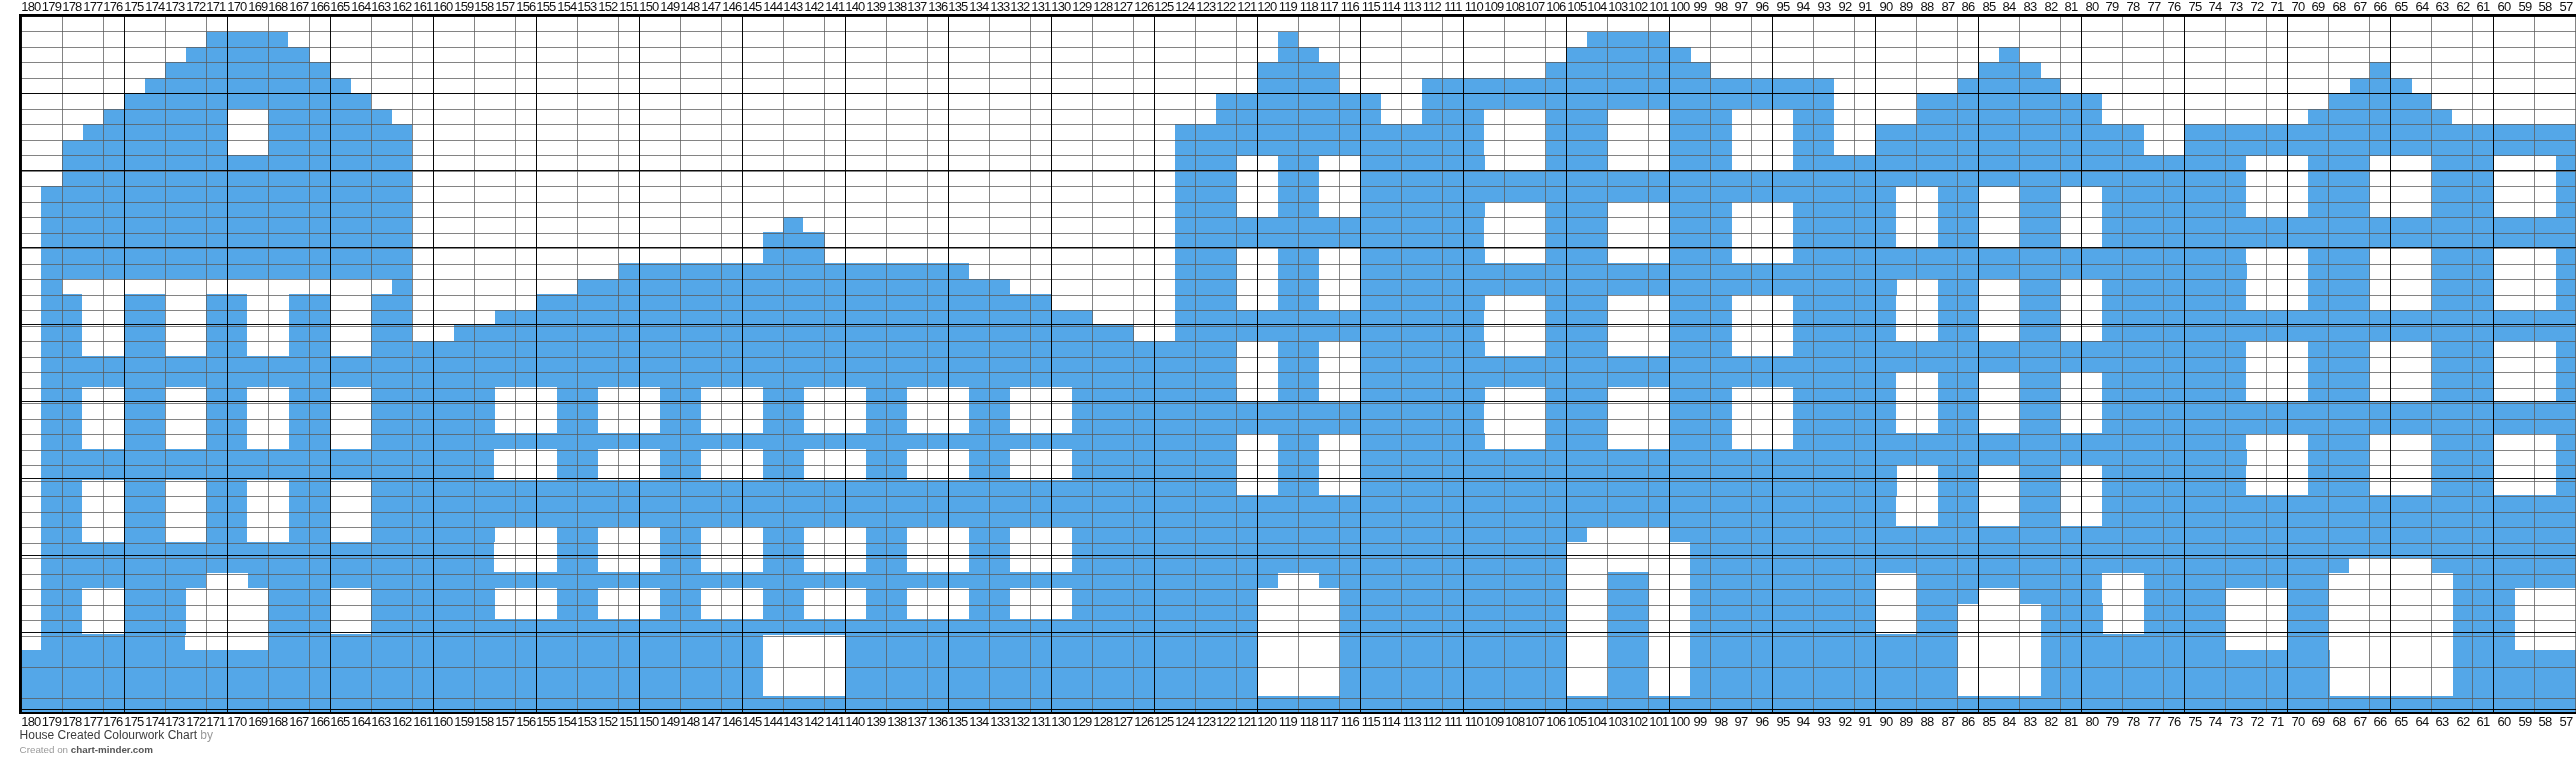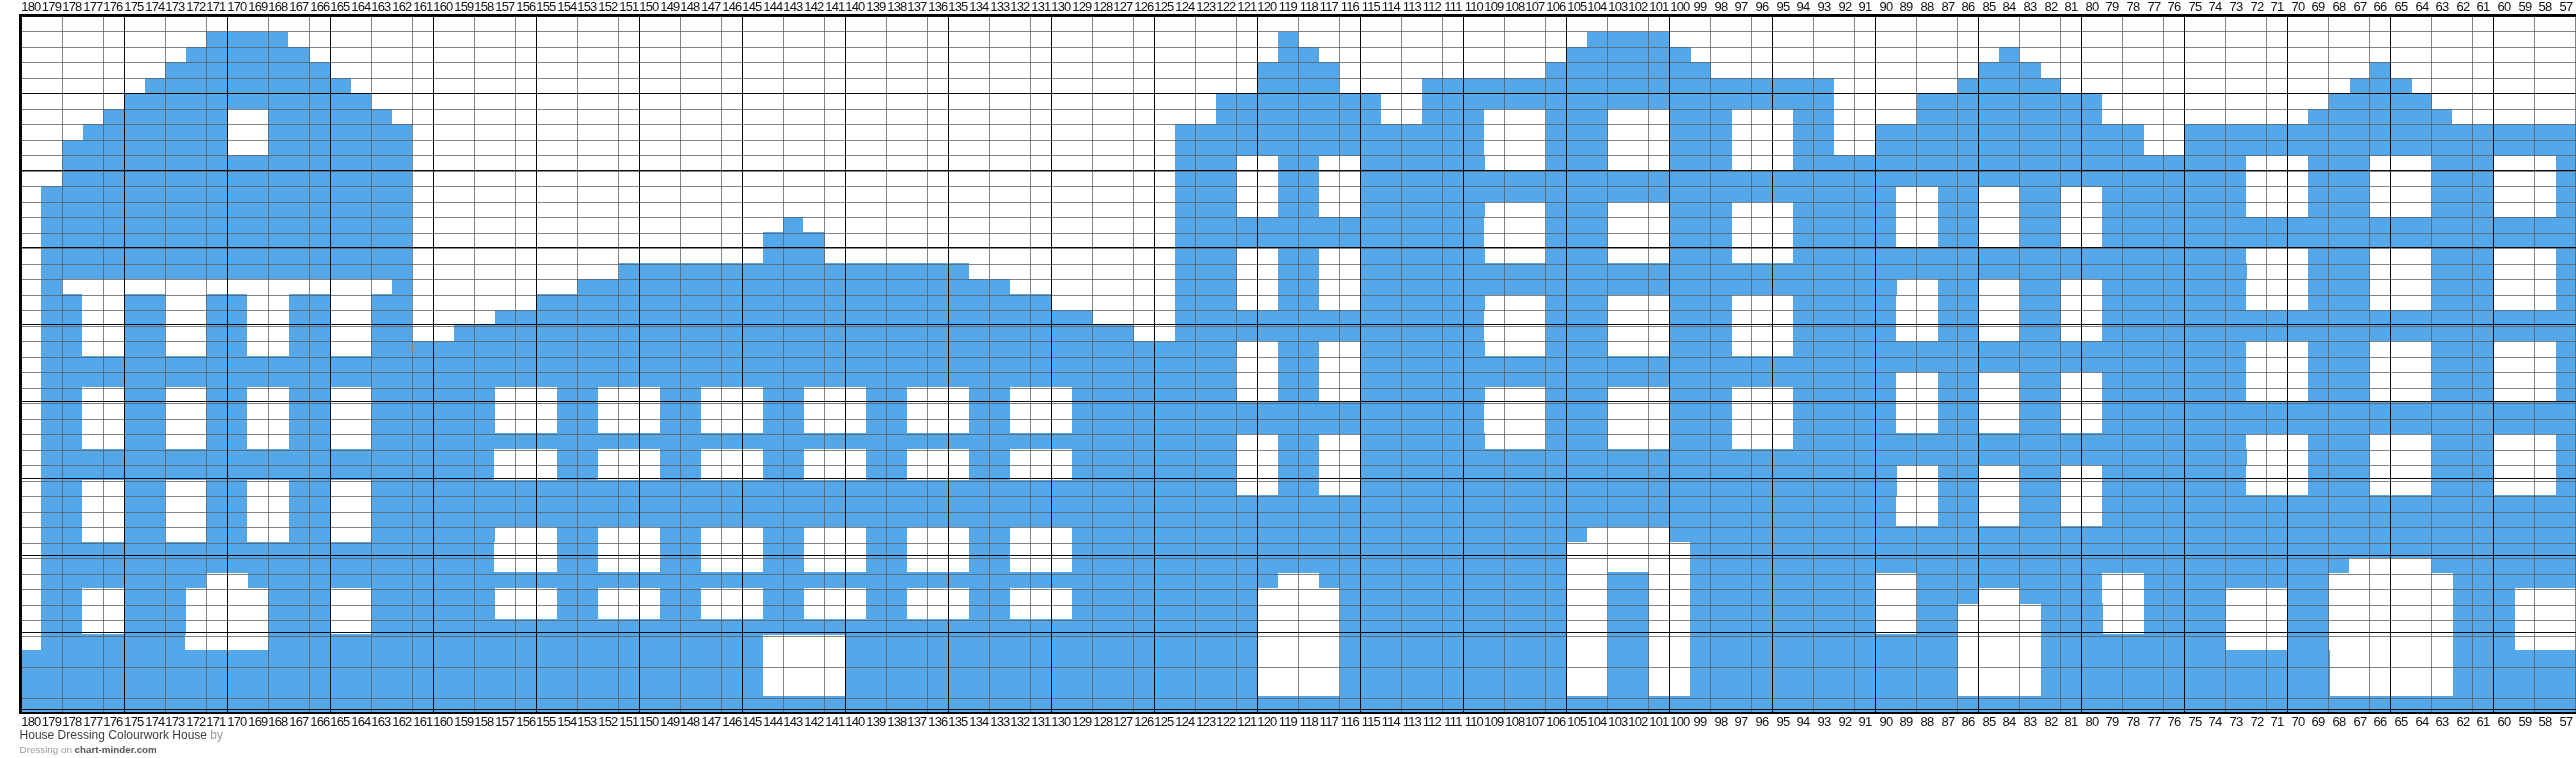--- a/index.html
+++ b/index.html
@@ -755,20 +755,20 @@
       <span class="col-label" style="left: 2411px; width: 20.6px;">63</span>
       <span class="col-label" style="left: 2432px; width: 20.6px;">62</span>
       <span class="col-label" style="left: 2452px; width: 20.6px;">61</span>
       <span class="col-label" style="left: 2473px; width: 20.6px;">60</span>
       <span class="col-label" style="left: 2494px; width: 20.6px;">59</span>
       <span class="col-label" style="left: 2514px; width: 20.6px;">58</span>
       <span class="col-label" style="left: 2535px; width: 20.6px;">57</span>
     </div>
 
   <div class="footer footer-line1">
-    <span class="strong">House Dressing Colourwork House</span><span class="muted"> by</span>
+    <span class="strong">House Created Colourwork Chart</span><span class="muted"> by</span>
   </div>
   <div class="footer footer-line2">
-    <span class="muted">Dressing on </span><span class="site">chart-minder.com</span>
+    <span class="muted">Created on </span><span class="site">chart-minder.com</span>
   </div>
 
 </div>
 
 
 </body></html>

